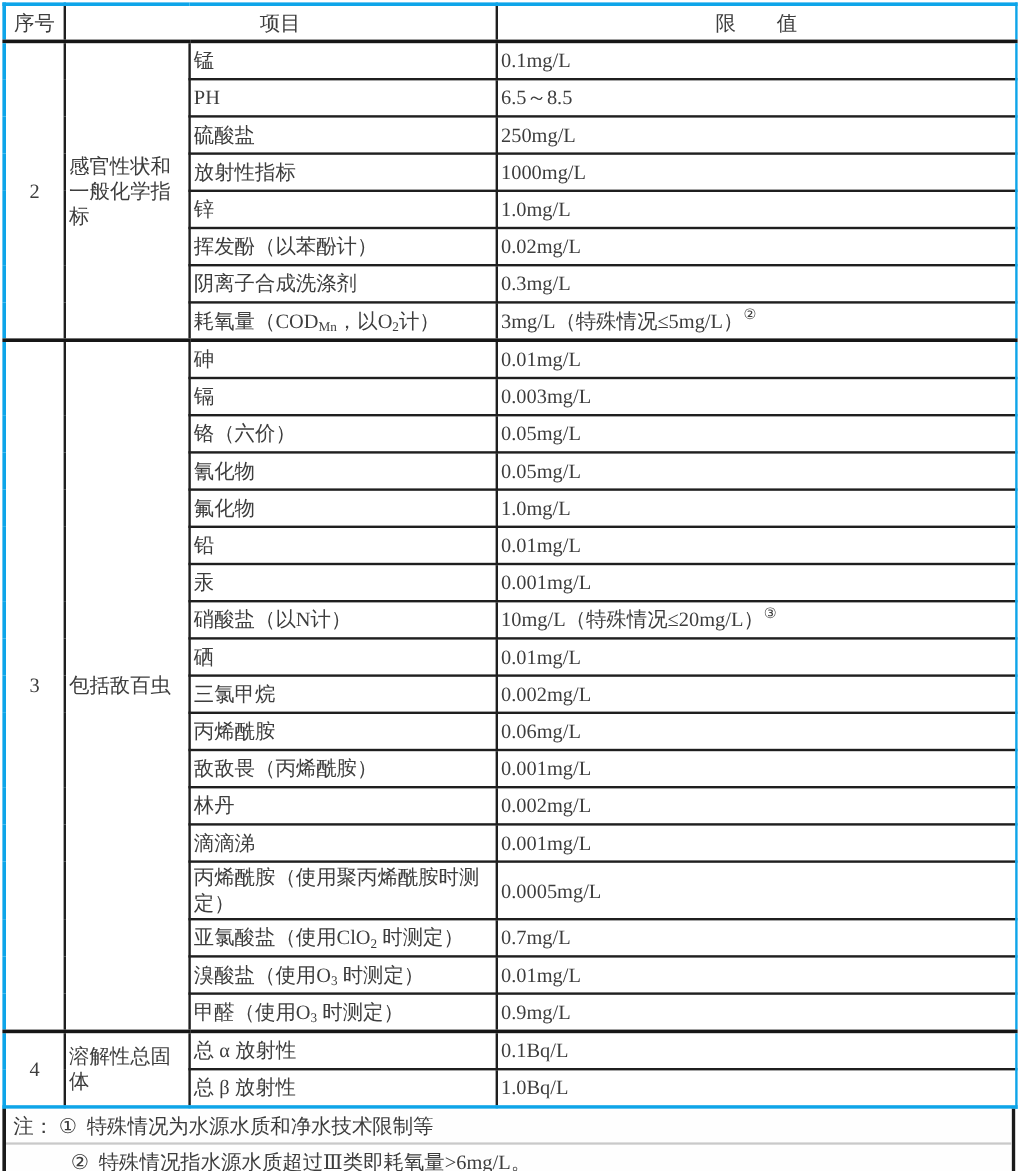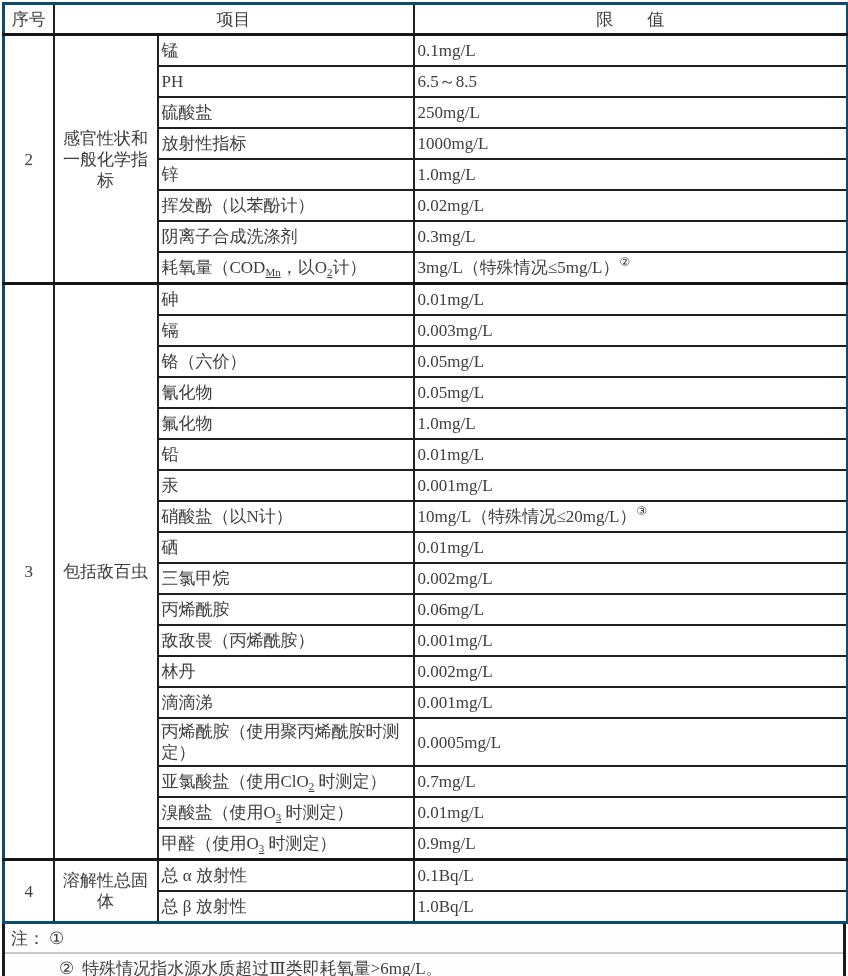--- a/index.html
+++ b/index.html
@@ -15,21 +15,21 @@
     color: #3d3d3d;
   }
   .doc {
     margin: 2px;
     width: 844px;
   }
   table.wq {
     border-collapse: collapse;
     table-layout: fixed;
     width: 844px;
-    border: 3px solid #0c4a6e;
+    border: 3px solid #0ea5e9;
   }
   .wq th, .wq td {
     border: 2px solid #1f1f1f;
     font-weight: normal;
     font-size: 17px;
     line-height: 21px;
     padding: 2px 3px;
     background: #ffffff;
     overflow: hidden;
   }
@@ -42,34 +42,32 @@
     height: 25px;
     vertical-align: middle;
   }
   .wq tr.section-start td {
     border-top: 3px solid #161616;
   }
   .no-cell {
     text-align: center;
   }
   .cat-cell {
-    text-align: center;
     padding: 2px 6px;
     margin-top: 26px;
   }
   .item-cell, .limit-cell {
     text-align: left;
     padding-left: 6px;
     padding-right: 4px;
   }
   sub {
     font-size: 11px;
     vertical-align: -3px;
     line-height: 0;
-    text-decoration: underline;
   }
   sup {
     font-size: 12px;
     vertical-align: 7px;
     line-height: 0;
   }
   .notes {
     width: 838px;
     border: 3px solid #1a1a1a;
     border-top: none;
@@ -231,19 +229,20 @@
           <td class="item-cell">总 β 放射性</td>
           <td class="limit-cell">1.0Bq/L</td>
         </tr>
       </tbody>
   </table>
 
   <div class="notes" id="notes">
       <div class="note-row first">
         <span class="note-prefix">注：</span>
         <span class="note-marker">①</span>
+        <span>特殊情况为水源水质和净水技术限制等</span>
       </div>
       <div class="note-row indented">
         <span class="note-marker">②</span>
         <span>特殊情况指水源水质超过Ⅲ类即耗氧量&gt;6mg/L。</span>
       </div>
     </div>
 </div>
 
 </body></html>

